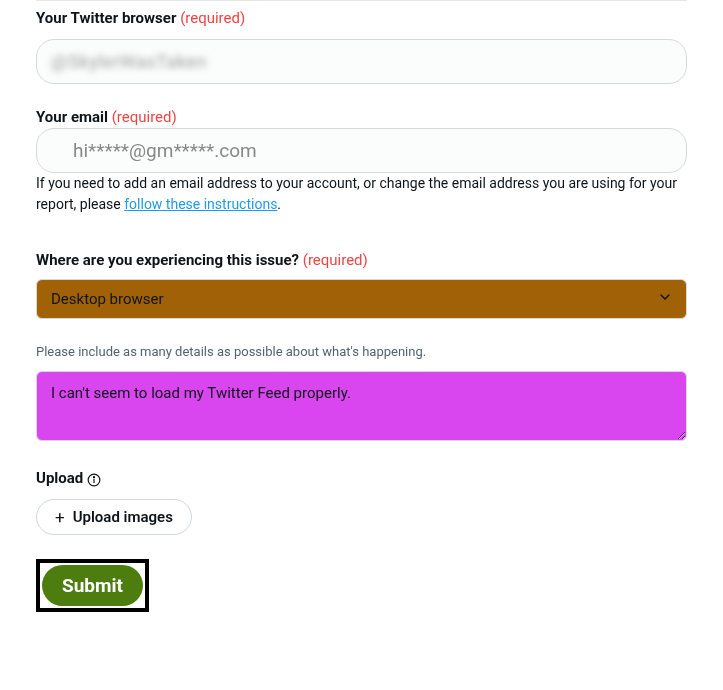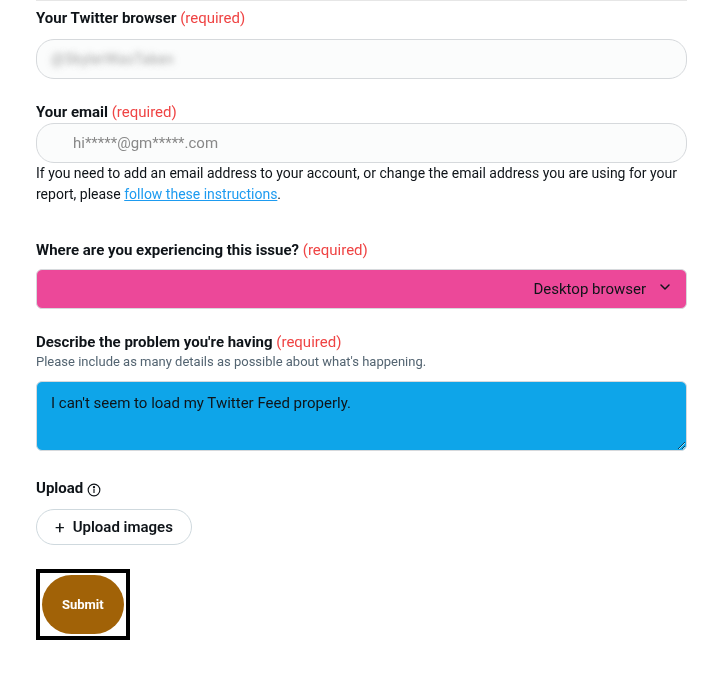--- a/index.html
+++ b/index.html
@@ -38,21 +38,21 @@
       font-size: 13px;
       color: #536471;
       margin-bottom: 10px;
       line-height: 1.4;
     }
     .text-input {
       width: 100%;
       border: 1px solid #d6d9dc;
       border-radius: 18px;
       padding: 10px 14px;
-      font-size: 15px;
+      font-size: 19px;
       color: #0f1419;
       background: #fbfcfc;
       font-family: inherit;
     }
     .text-input::placeholder {
       color: #999;
     }
     .blurred {
       color: transparent;
       text-shadow: 0 0 6px rgba(100,100,100,0.6);
@@ -71,41 +71,40 @@
       position: relative;
       width: 100%;
     }
     .select-input {
       width: 100%;
       border: 1px solid #d6d9dc;
       border-radius: 6px;
       padding: 10px 40px 10px 14px;
       font-size: 15px;
       color: #0f1419;
-      background: #ec4899;
+      background: #a16207;
       appearance: none;
       font-family: inherit;
       cursor: pointer;
-      text-align: right;
     }
     .chevron {
       position: absolute;
       right: 14px;
       top: 50%;
       transform: translateY(-50%);
       pointer-events: none;
     }
     .textarea-input {
       width: 100%;
       border: 1px solid #d6d9dc;
       border-radius: 6px;
       padding: 12px 14px;
       font-size: 15px;
       color: #0f1419;
-      background: #0ea5e9;
+      background: #d946ef;
       font-family: inherit;
       resize: vertical;
       min-height: 70px;
     }
     .upload-label-row {
       display: flex;
       align-items: flex-end;
       gap: 4px;
       margin-bottom: 2px;
     }
@@ -134,26 +133,26 @@
       font-weight: 400;
       line-height: 1;
     }
     .submit-wrapper {
       display: inline-block;
       border: 4px solid #000;
       padding: 2px;
       margin-top: 16px;
     }
     .submit-button {
-      background: #a16207;
+      background: #4d7c0f;
       color: #fff;
       border: none;
       border-radius: 9999px;
-      padding: 22px 20px;
-      font-size: 13px;
+      padding: 9px 20px;
+      font-size: 19px;
       font-weight: 700;
       cursor: pointer;
       font-family: inherit;
     }
   </style>
 </head>
 <body>
 
 <div class="form-container">
   <div class="top-divider"></div>
@@ -195,24 +194,20 @@
       <span class="chevron">
         <svg width="16" height="16" viewBox="0 0 24 24" fill="none" stroke="#0f1419" stroke-width="2.2" stroke-linecap="round" stroke-linejoin="round">
             <polyline points="6 9 12 15 18 9"></polyline>
           </svg>
       </span>
     </div>
   </div>
 
   
   <div class="field-group">
-    <div class="field-label">
-      <span>Describe the problem you're having</span>
-      <span class="required-tag">(required)</span>
-    </div>
     <div class="helper-text">Please include as many details as possible about what's happening.</div>
     <textarea class="textarea-input" style="">I can't seem to load my Twitter Feed properly.</textarea>
   </div>
 
   
   <div class="field-group" style="margin-bottom:8px;">
     <div class="upload-label-row">
       <span class="field-label" style="margin-bottom:0;">Upload</span>
       <span class="info-icon">
         <svg width="14" height="14" viewBox="0 0 24 24" fill="none" stroke="#0f1419" stroke-width="2">

